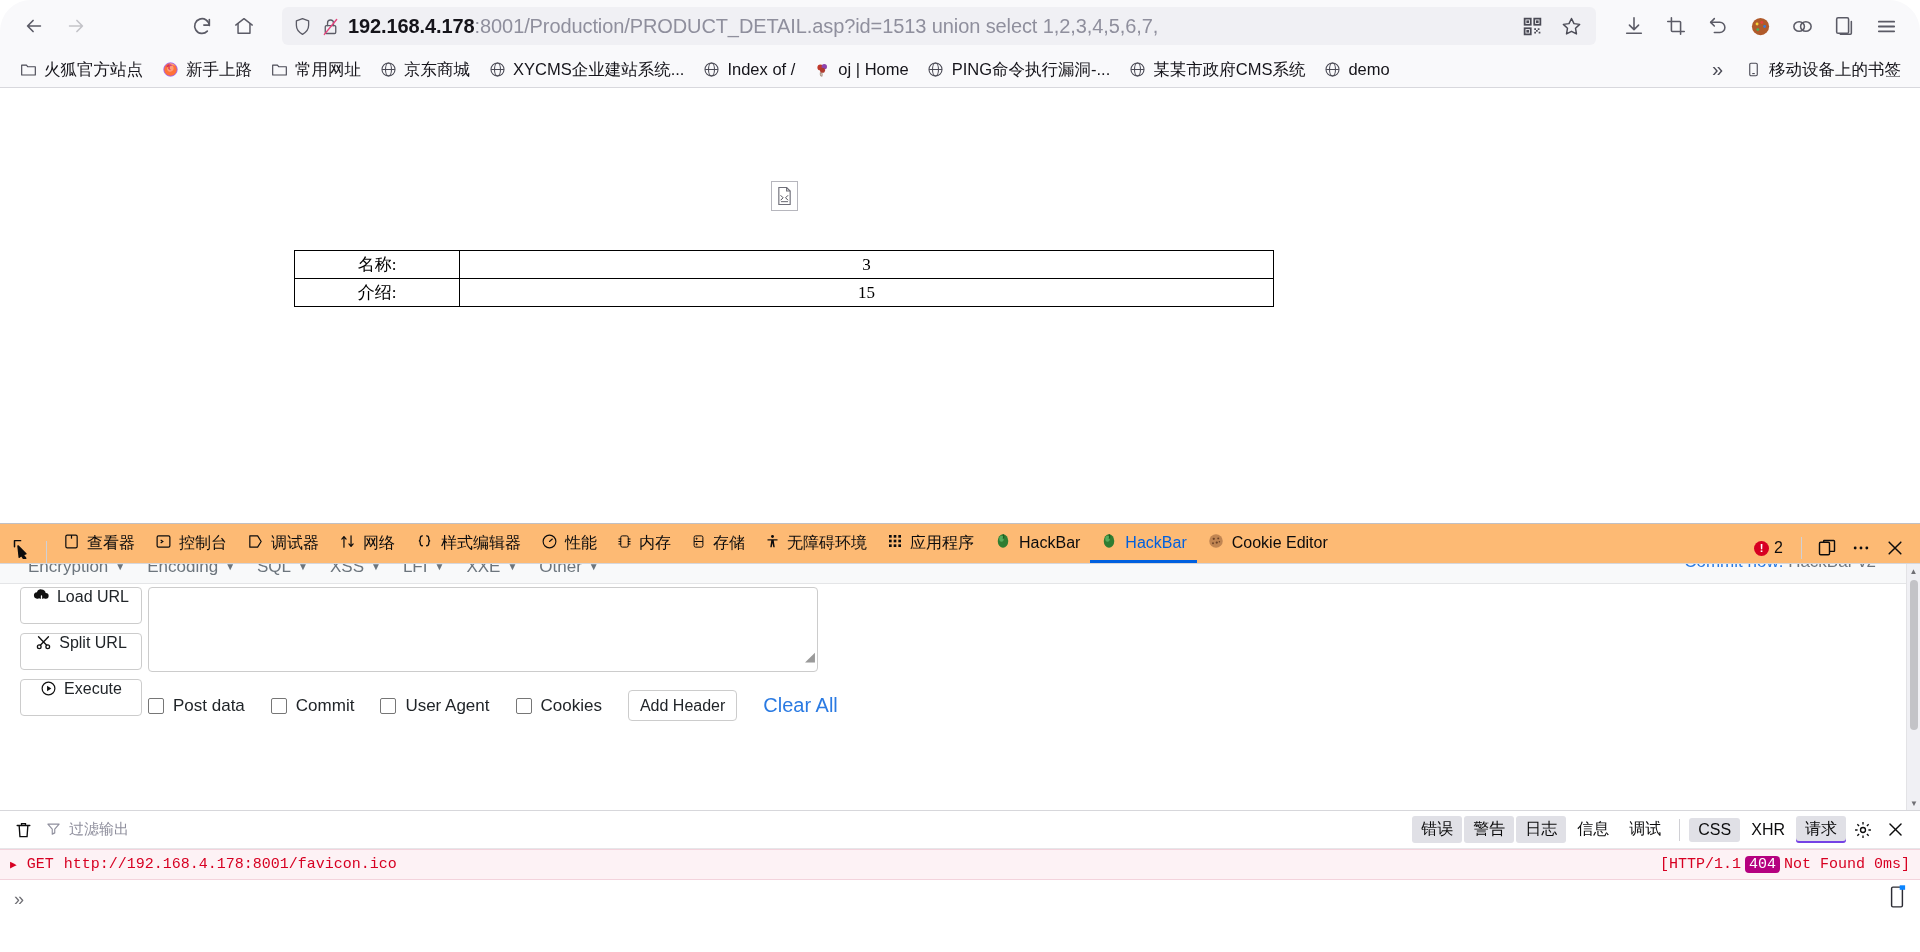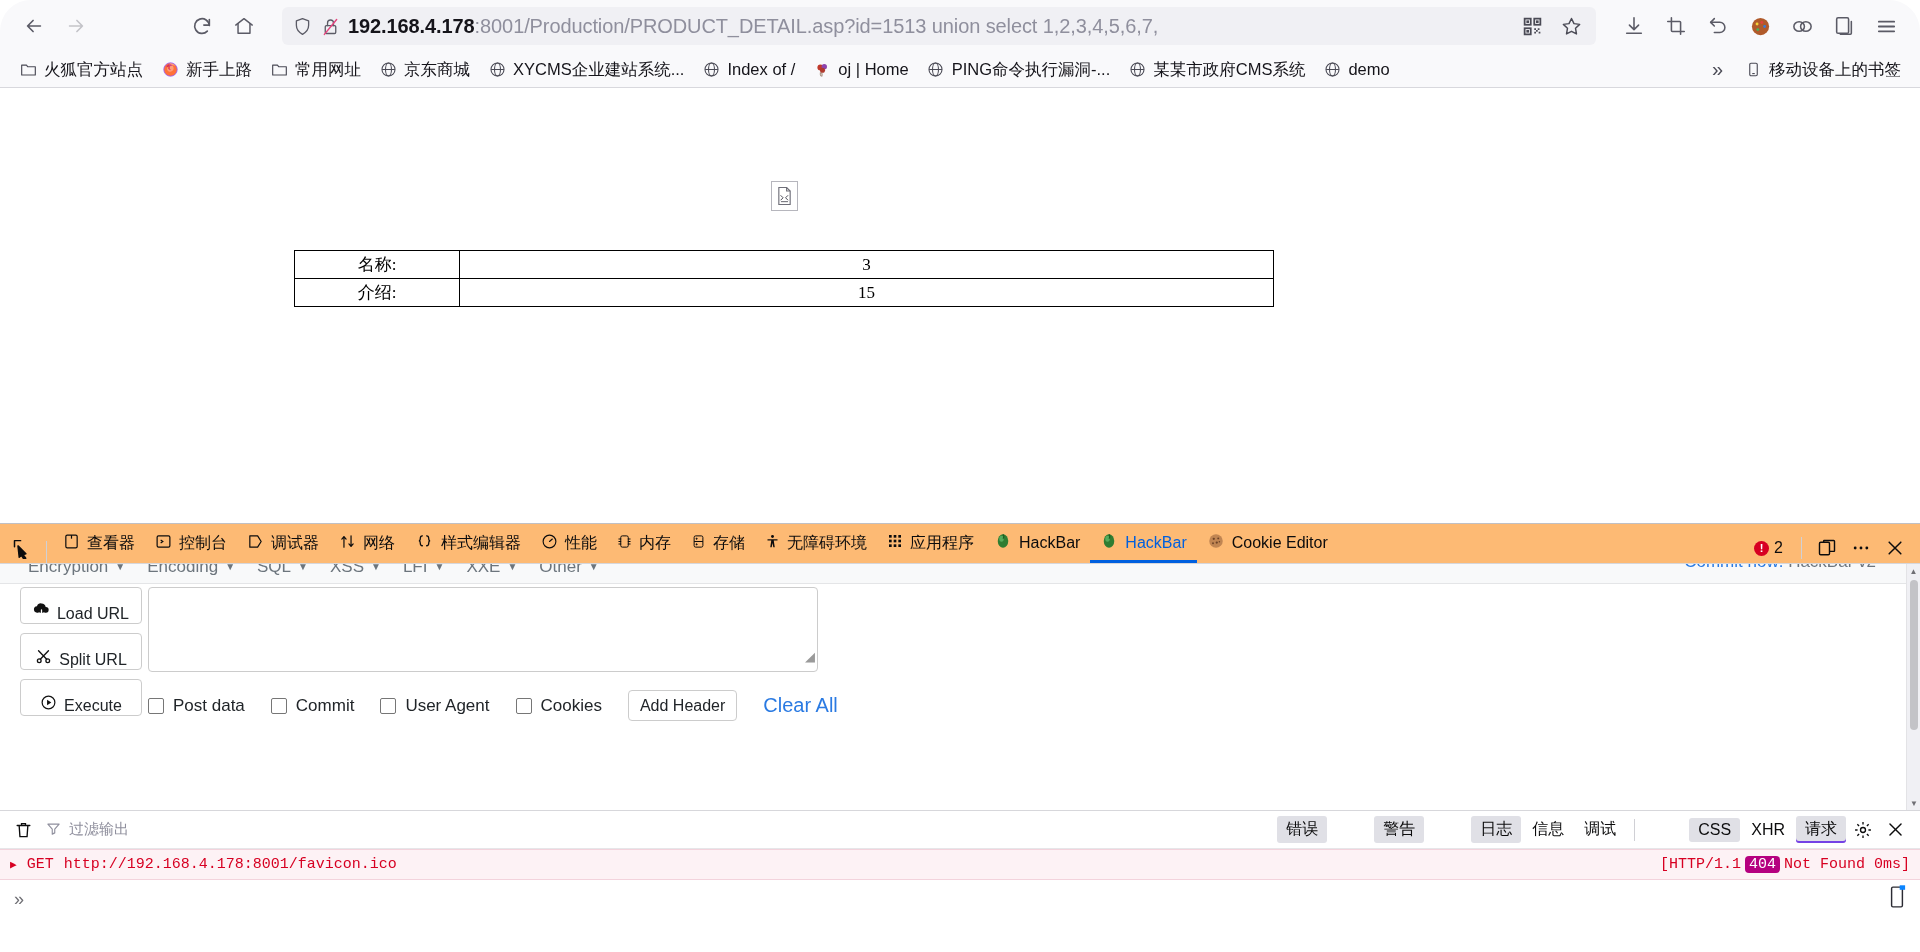--- a/index.html
+++ b/index.html
@@ -95,21 +95,21 @@
   .hb-menu { color:#6c757d; font-size:17px; padding:0 22px 0 0; white-space:nowrap;
              display:flex; align-items:center; gap:7px; }
   .hb-menu .cv { font-size:10px; }
   #hb-commit { position:absolute; right:44px; top:-12px; font-size:17px; color:#2a7ae2; white-space:nowrap; }
   #hb-commit .grey { color:#6c757d; }
 
   #hb-body { position:absolute; left:0; top:20px; width:1920px; }
   #hb-left { position:absolute; left:20px; top:3px; width:122px; display:flex; flex-direction:column; gap:9px; }
   .hb-btn {
     height:37px; border:1px solid #ccc; border-radius:4px; background:#fff;
-    display:flex; align-items:flex-end; justify-content:center; gap:7px;
+    display:flex; align-items:flex-start; justify-content:center; gap:7px;
     font-size:16px; color:#212529;
   }
   #hb-textarea {
     position:absolute; left:148px; top:3px; width:670px; height:85px;
     border:1px solid #ccc; border-radius:4px; background:#fff; padding:8px 10px;
     font-size:16.5px; line-height:26px; color:#212529; overflow:hidden;
   }
   #hb-textarea .grip { position:absolute; right:2px; bottom:1px; color:#9a9a9a; font-size:13px; }
   #hb-optrow { position:absolute; left:148px; top:106px; display:flex; align-items:center; gap:0; }
   .hb-check { display:flex; align-items:center; gap:9px; font-size:17px; color:#212529; margin-right:26px; }
@@ -130,21 +130,21 @@
 
   
   #console { position:absolute; left:0; top:286px; width:1920px; height:143px; background:#fff;
              border-top:1px solid #d7d7db; }
   #con-toolbar { height:38px; display:flex; align-items:center; padding:0 10px; gap:10px;
                  border-bottom:1px solid #e6e6e9; }
   #con-trash { width:26px; display:flex; align-items:center; justify-content:center; color:#0c0c0d; }
   #con-filter { display:flex; align-items:center; gap:8px; color:#8f8f9d; font-size:15px; }
   #con-right { margin-left:auto; display:flex; align-items:center; gap:2px; }
   .con-lvl { padding:3px 9px; border-radius:3px; font-size:16px; color:#0c0c0d; white-space:nowrap; }
-  .con-lvl.on { background:#e0e0e6;margin-left:45px; }
+  .con-lvl.on { background:#e0e0e6; }
   .con-lvl.act { background:#e0e0e6; box-shadow:inset 0 -2px 0 #7542e5; }
   .con-divider { width:1px; height:22px; background:#d0d0d5; margin:0 7px; }
 
   #con-row {
     height:31px; display:flex; align-items:center; padding:0 10px; gap:10px;
     background:#fdf2f5; border-top:1px solid #f3d3dc; border-bottom:1px solid #f3d3dc;
     font-family:"Liberation Mono","DejaVu Sans Mono",monospace; font-size:15px; color:#d70022;
   }
   #con-row .tri { color:#d70022; font-size:11px; }
   #con-row .right { margin-left:auto; display:flex; align-items:center; gap:0; }

